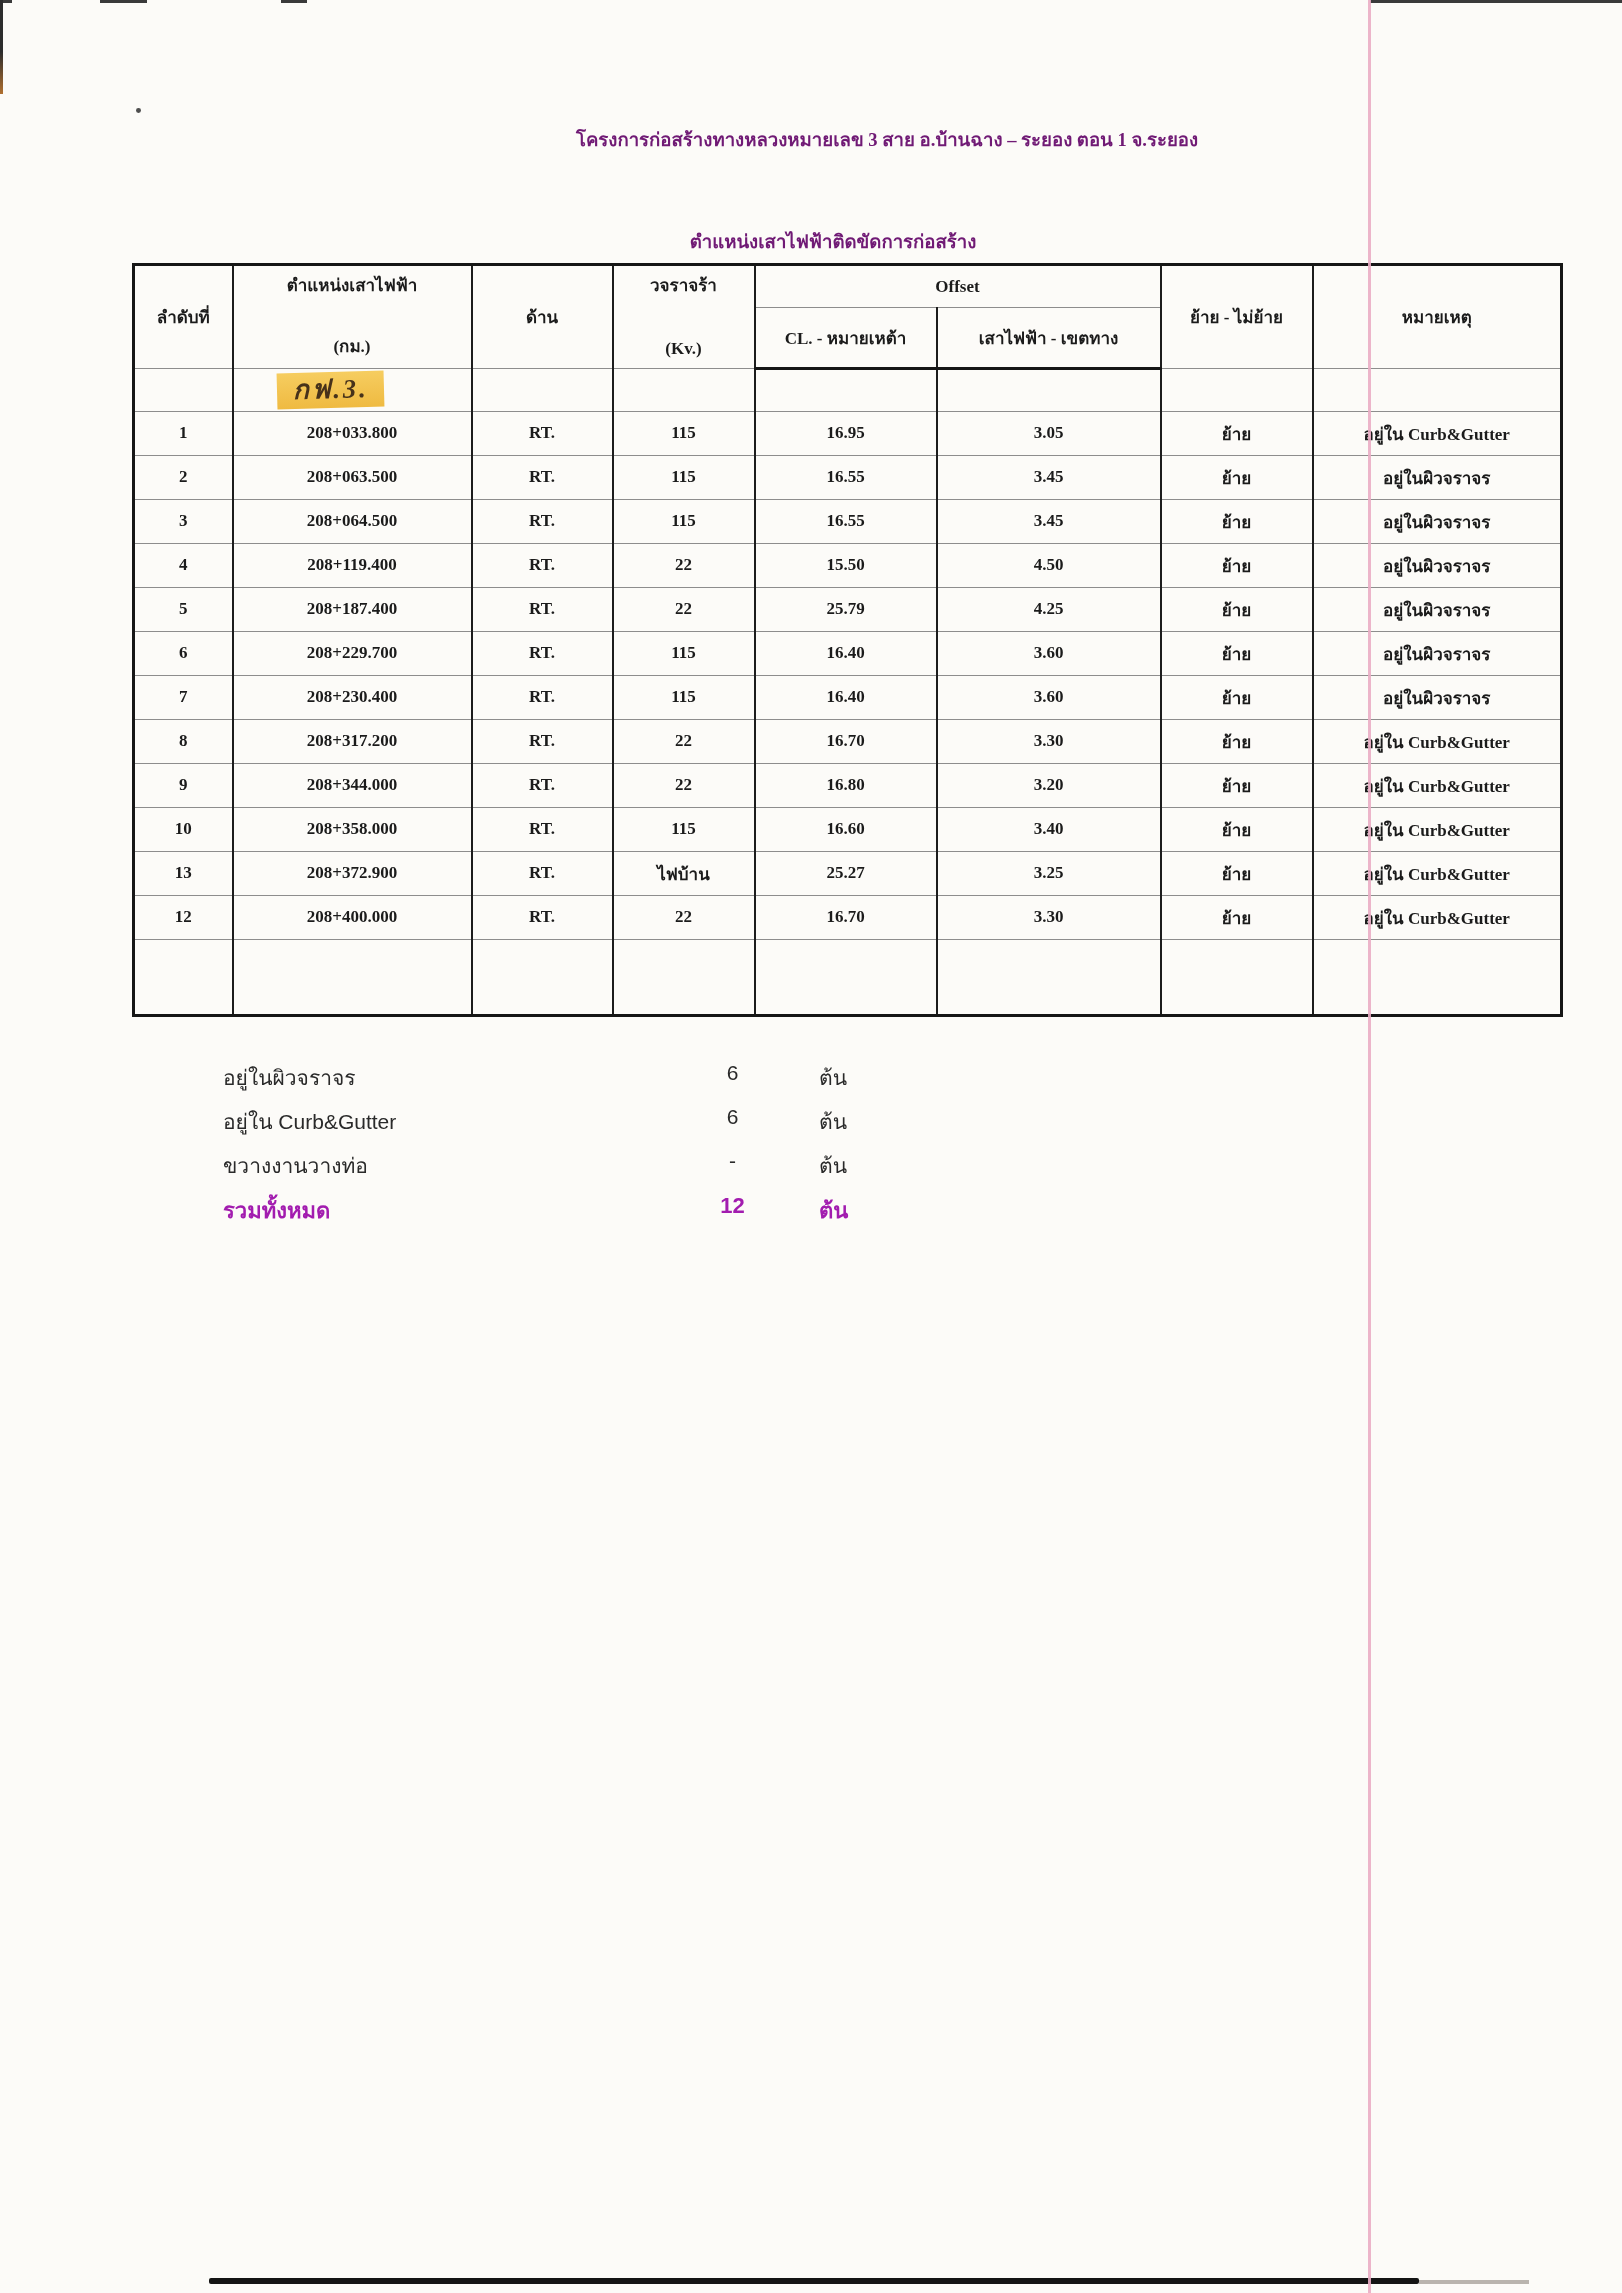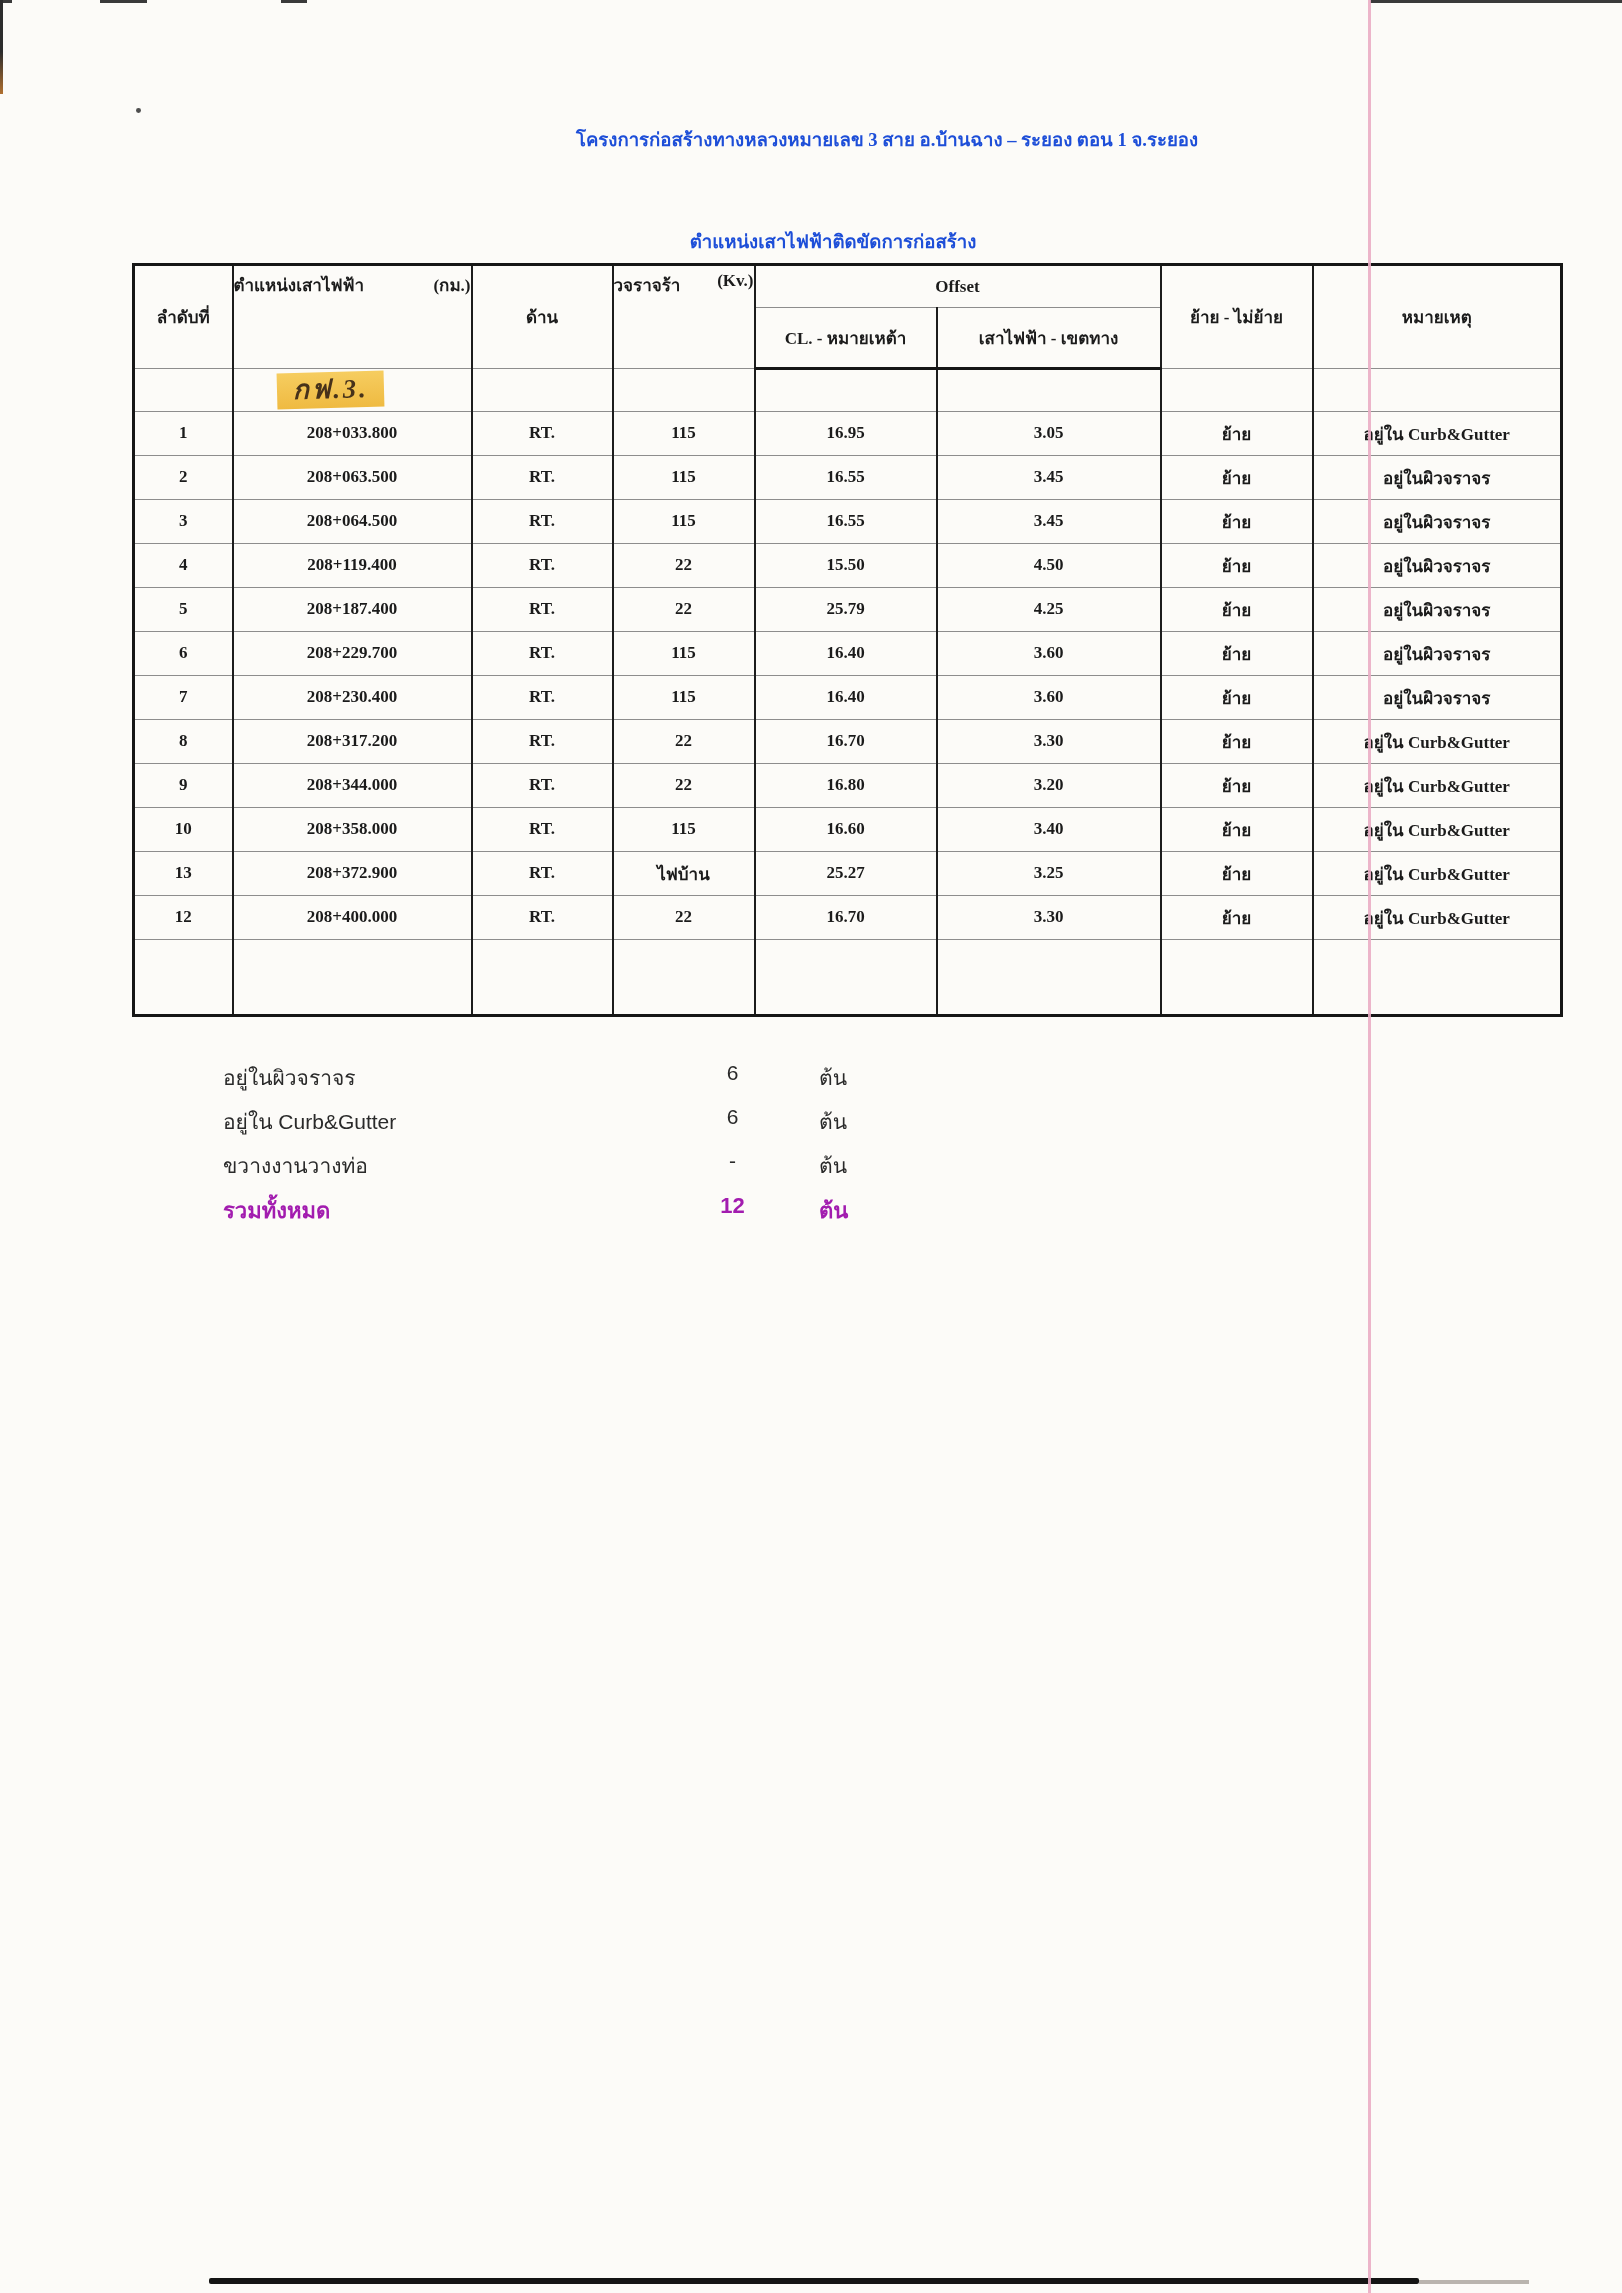--- a/index.html
+++ b/index.html
@@ -11,21 +11,21 @@
     font-family:"Liberation Serif","DejaVu Serif",serif;
     color:#1b1b1b;
   }
   
   .title{
     position:absolute;
     transform:translateX(-50%);
     font-weight:bold;
     font-size:18.6px;
     white-space:nowrap;
-    color:#1d4ed8;
+    color:#701a75;
   }
   .t1{top:125px;left:887px;}
   .t2{top:180px;left:824px;}
   .t3{top:227px;left:833px;}
 
   
   table.poles{
     position:absolute;
     left:132px;top:263px;
     width:1429px;
@@ -49,21 +49,21 @@
   tr.h2{height:57px;}
   tr.h2 td{border-bottom:3.9px solid #161616;}
   td.rsp{border-bottom:3.9px solid #161616;}
   td.offset-group{border-bottom:2px solid #2f2f2f;}
   tr.hl{height:43px;}
   tr.data{height:44px;}
   tr.lastrow{height:76px;}
   tr.lastrow td{border-bottom:none;}
   .twolines{
     height:88px;
-    display:flex;flex-direction:row;
+    display:flex;flex-direction:column;
     justify-content:space-between;
     padding:4.9px 0 8.8px;
   }
   .annot-cell{text-align:left !important;}
   .highlight{
     display:inline-block;
     margin-left:43px;
     background:linear-gradient(180deg,#f6cd60,#efba41);
     color:#47321a;
     font-size:26.5px;

